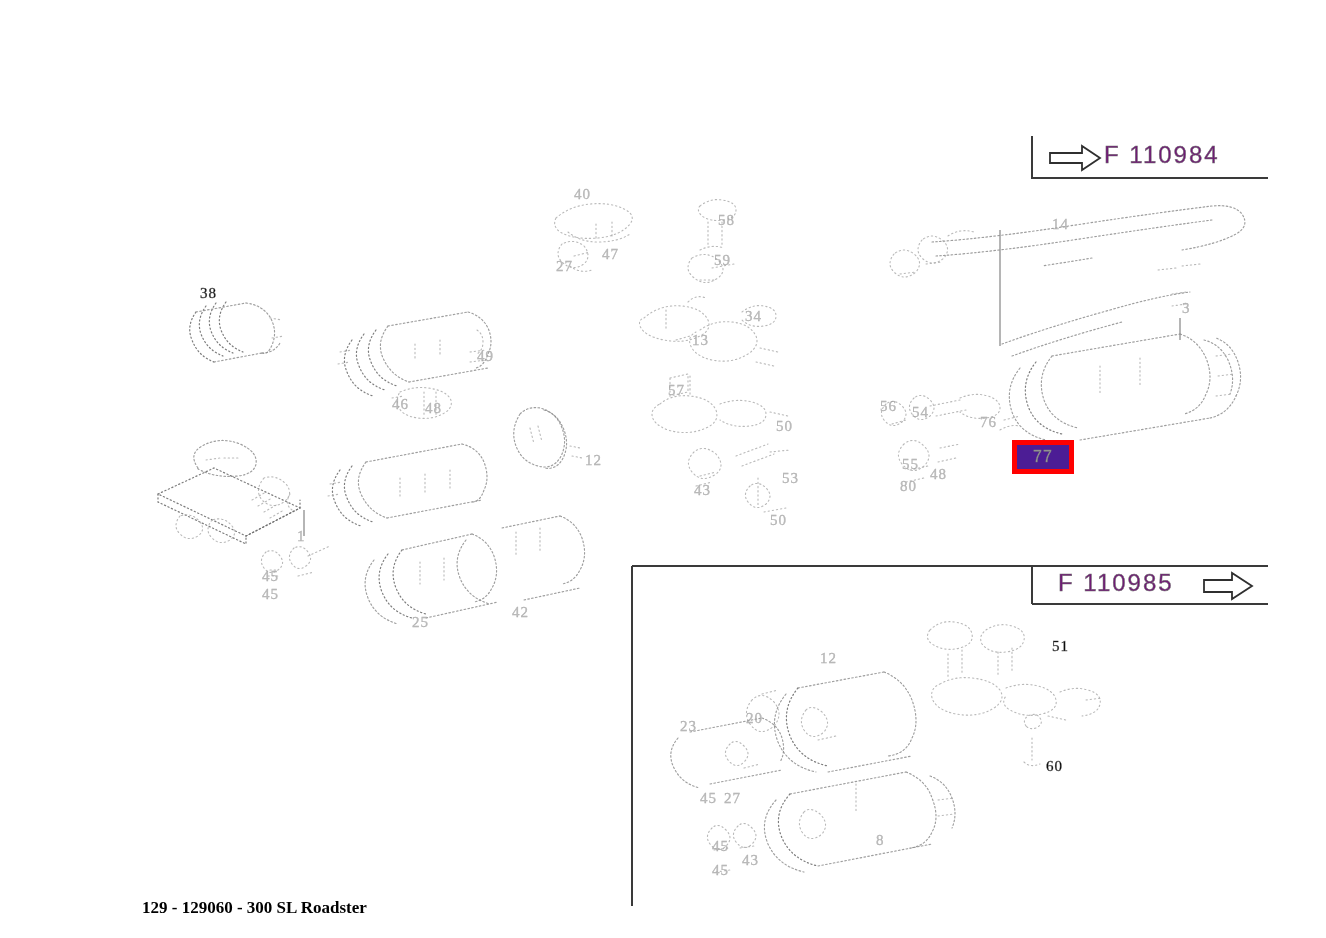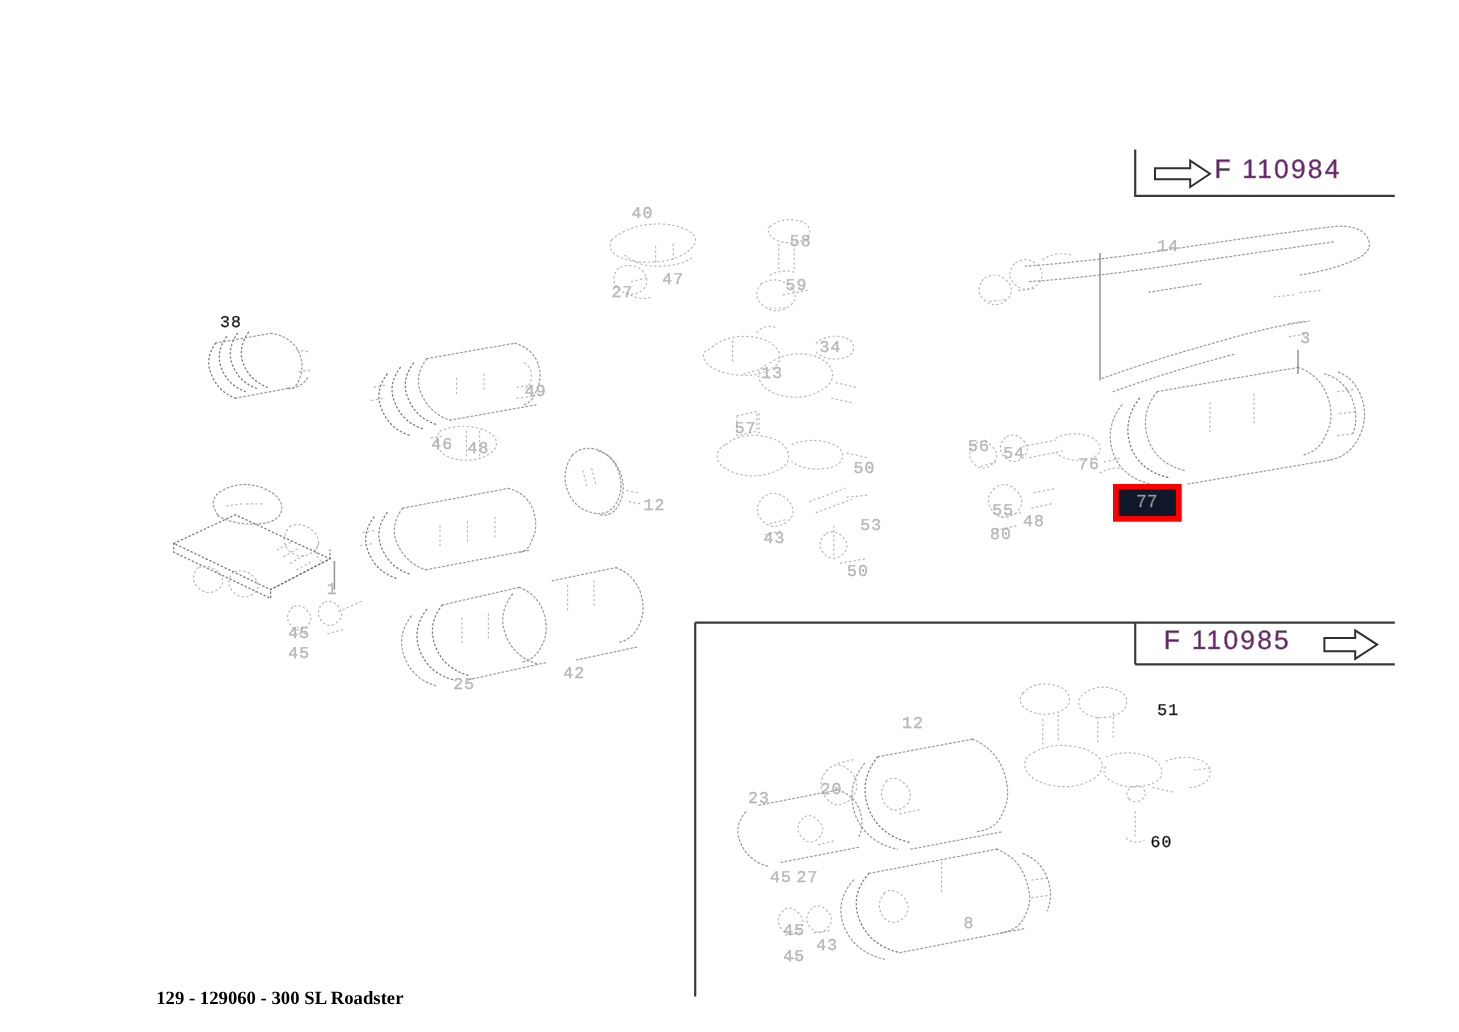--- a/index.html
+++ b/index.html
@@ -61,21 +61,21 @@
   .frame{
     stroke:#3a3a3a;stroke-width:2;fill:none;
   }
   .callout-arrow{
     fill:none;stroke:#2f2f2f;stroke-width:1.8;stroke-linejoin:miter;
   }
 
   
   .plabel{
     position:absolute;
-    font-family:Liberation Mono, monospace;
+    font-family:Liberation Serif, serif;
     font-size:15px;
     font-weight:400;
     color:#8a8a8a;
     letter-spacing:1px;
     white-space:pre;
     -webkit-text-stroke:.35px #6d6d6d;
     opacity:.92;
   }
   .plabel.dim{color:#b2b2b2;-webkit-text-stroke:.3px #9a9a9a;opacity:.85;}
   .plabel.strong{color:#000000;-webkit-text-stroke:.4px #5a5a5a;opacity:1;text-align:right;}
@@ -89,21 +89,21 @@
     color:#701a75;
     -webkit-text-stroke:.5px #707070;
     white-space:pre;
   }
 
   
   .highlight-box{
     position:absolute;
     box-sizing:border-box;
     border:5px solid #ff0000;
-    background:#0f172a;
+    background:#4c1d95;
   }
   .highlight-box .hl-text{
     position:absolute;left:0;right:0;top:50%;
     transform:translateY(-52%);
     text-align:center;
     font-family:"Liberation Sans",sans-serif;
     font-size:16px;
     color:#9b9b9b;
     -webkit-text-stroke:.4px #777;
     letter-spacing:1px;

